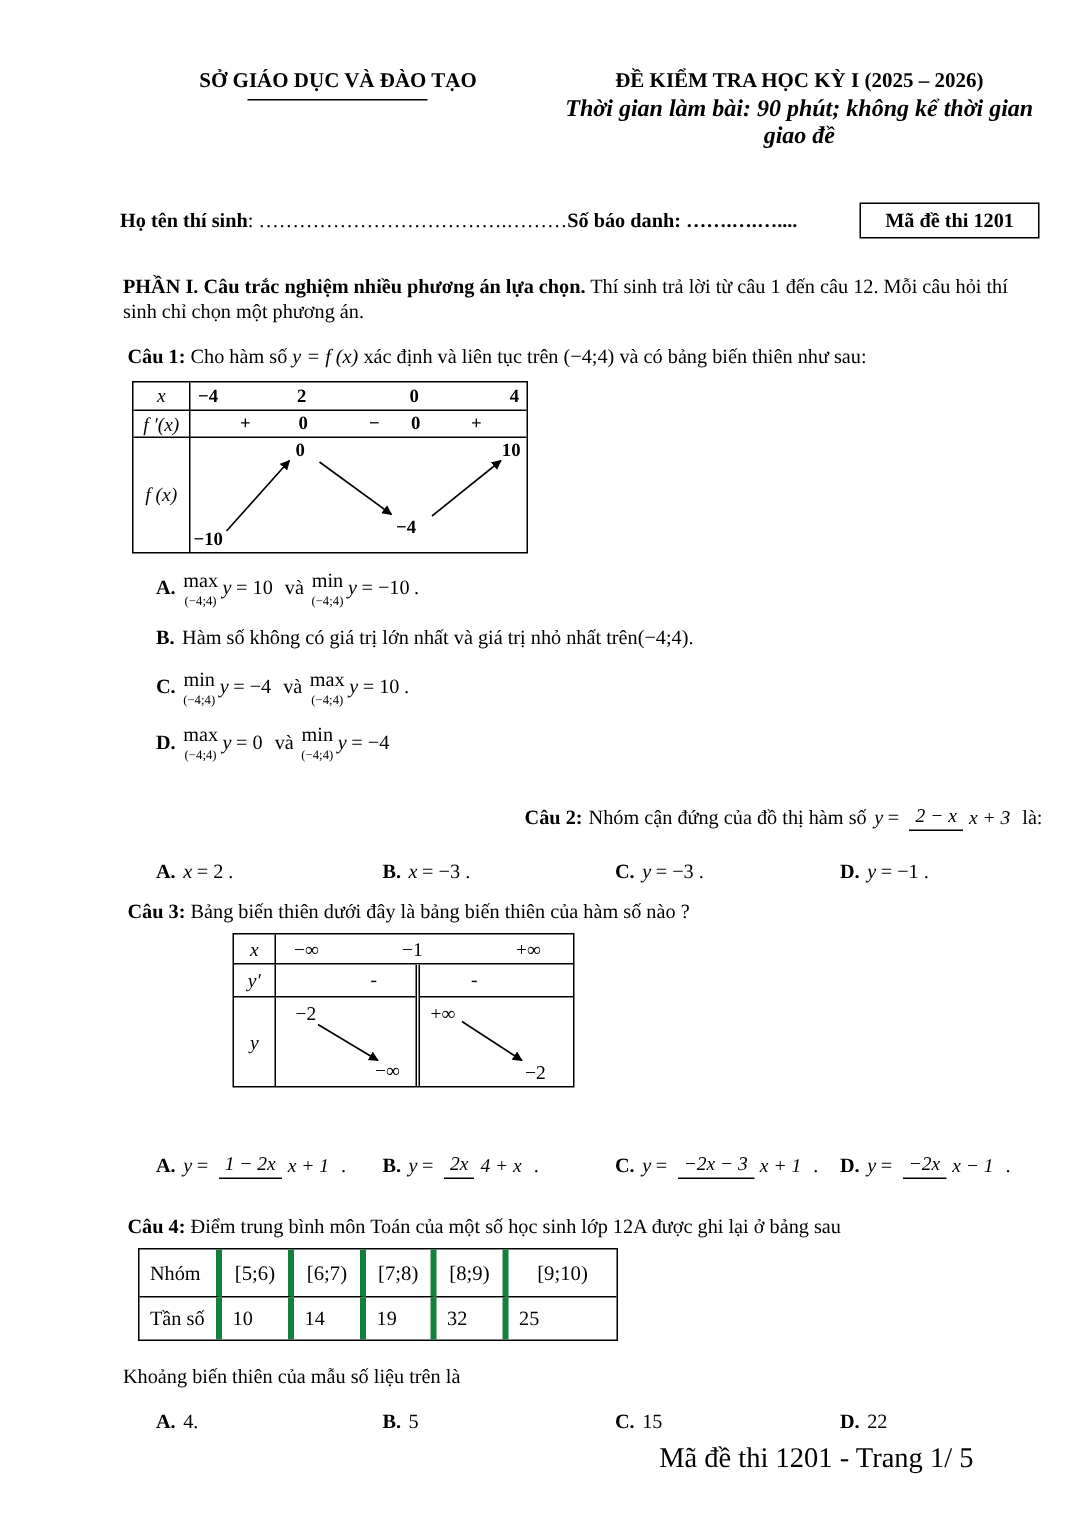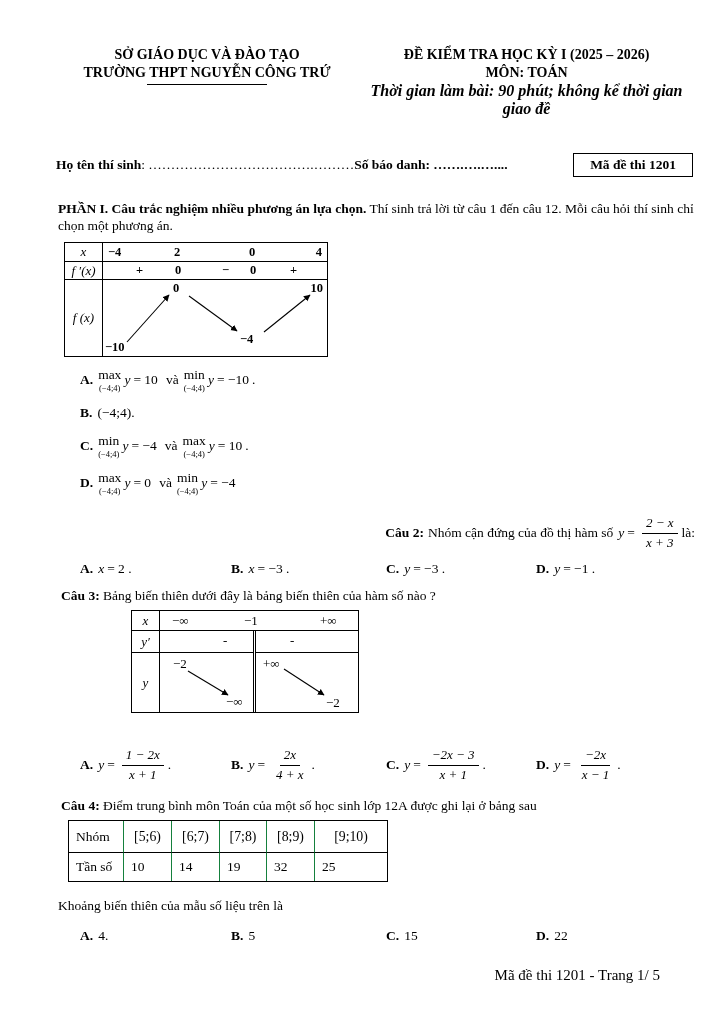--- a/index.html
+++ b/index.html
@@ -1,18 +1,18 @@
 <!DOCTYPE html>
 <html><head>
 <meta charset="utf-8">
 <style>
   html,body{margin:0;padding:0;background:#fff;}
   .page{position:relative;width:724px;height:1024px;background:#ffffff;color:#000;
         font-family:"Liberation Serif", serif;font-size:13.5px;overflow:hidden;}
-  .content{padding:46px 29px 0 56px;}
+  .content{padding:46px 29px 0 80px;}
 
   
   .header{display:flex;justify-content:space-between;align-items:flex-start;}
   .h-left{width:312px;text-align:center;font-weight:bold;font-size:14px;line-height:18px;}
   .uline{width:120px;border-bottom:1.5px solid #000;margin:2px auto 0;height:0;}
   .h-right{width:348px;text-align:center;font-weight:bold;font-size:14px;line-height:18px;}
   .h-time{font-style:italic;font-size:16px;}
 
   
   .student{display:flex;align-items:center;margin-top:35px;}
@@ -47,76 +47,75 @@
 
   
   .q1opt{margin:9px 0 0 24px;display:flex;align-items:center;min-height:28px;white-space:nowrap;}
   .qletter{font-weight:bold;margin-right:5px;}
   .limop{display:inline-flex;flex-direction:column;align-items:center;line-height:1;margin-right:3px;}
   .limop .sub{font-size:8.5px;margin-top:2px;}
   .meq{margin:0 3px;}
   .mid{margin:0 5px;}
 
   
-  .frac{display:inline-flex;flex-direction:column;align-items:center;line-height:1.25;
+  .frac{display:inline-flex;align-items:center;line-height:1.25;
         font-style:italic;font-size:13px;margin:0 4px;}
   .frac .num{border-bottom:1px solid #000;padding:0 4px 1px;}
   .frac .den{padding:1px 4px 0;}
 
   
   .optrow{position:relative;margin-top:6px;height:20px;}
   .optrow.tall{height:44px;}
   .opt{position:absolute;top:0;display:inline-flex;align-items:center;white-space:nowrap;height:100%;}
   .o-a{left:24px;} .o-b{left:175px;} .o-c{left:330px;} .o-d{left:480px;}
   .opt b{margin-right:5px;}
 
   
   .q2line{margin:14px 0 0 5px;display:flex;align-items:center;height:44px;white-space:nowrap;justify-content:flex-end;}
   .q2line .qlabel{margin-right:4px;}
 
   
   .freq{margin:6px 0 0 12px;display:grid;border:1.3px solid #000;width:318px;
         grid-template-columns:55px 48px 48px 47px 48px 72px;grid-template-rows:32px 28px;}
-  .freq .cell{border-right:1px solid #15803d;display:flex;align-items:center;font-size:13.5px;}
+  .freq .cell{border-right:4px solid #15803d;display:flex;align-items:center;font-size:13.5px;}
   .freq .hb{border-bottom:1px solid #000;}
   .freq .last{border-right:none;}
   .freq .lab{padding-left:7px;}
   .freq .grp{justify-content:center;font-size:13.8px;}
   .freq .num{padding-left:7px;}
 
-  .footer{position:absolute;right:64px;bottom:40px;font-size:15px;}
+  .footer{position:absolute;right:75px;bottom:40px;font-size:19px;}
 </style>
 </head>
 <body>
 
 <div class="page">
   <div class="content">
 
     <div class="header">
       <div class="h-left">
         <div>SỞ GIÁO DỤC VÀ ĐÀO TẠO</div>
-        <div>TRƯỜNG THPT NGUYỄN CÔNG TRỨ</div>
         <div class="uline"></div>
       </div>
       <div class="h-right">
         <div>ĐỀ KIỂM TRA HỌC KỲ I (2025 – 2026)</div>
-        <div>MÔN: TOÁN</div>
         <div class="h-time">Thời gian làm bài: 90 phút; không kể thời gian giao đề</div>
       </div>
     </div>
 
     <div class="student">
       <div class="stline">
         <span class="b">Họ tên thí sinh</span><span>: ……………………………….………</span><span class="b">Số báo danh:</span><span class="b"> …….….…....</span>
       </div>
       <div class="code-box">Mã đề thi 1201</div>
     </div>
 
     <p class="intro"><b>PHẦN I. Câu trắc nghiệm nhiều phương án lựa chọn.</b><span> Thí sinh trả lời từ câu 1 đến câu 12. Mỗi câu hỏi thí sinh chỉ chọn một phương án.</span></p>
 
+    <p class="qline"><span class="qlabel">Câu 1:</span><span> Cho hàm số </span><i class="mi">y = f (x)</i><span> xác định và liên tục trên </span><span>(−4;4)</span><span> và có bảng biến thiên như sau:</span></p>
 
     <div class="bbt1">
       <div class="lbl rb">x</div>
       <div class="c rb">
         <span style="left:5px;top:2px">−4</span>
         <span style="left:71px;top:2px">2</span>
         <span style="left:146px;top:2px">0</span>
         <span style="right:5px;top:2px">4</span>
       </div>
       <div class="lbl rb">f ′(x)</div>
@@ -159,20 +158,21 @@
         <span class="limop">
             <span>min</span>
             <span class="sub">(−4;4)</span>
           </span>
         <i class="mi">y</i>
         <span class="meq">= −10</span>
         <span>.</span>
       </div>
       <div class="q1opt" style="min-height:20px">
         <span class="qletter">B.</span>
+        <span>Hàm số không có giá trị lớn nhất và giá trị nhỏ nhất trên </span>
         <span>(−4;4)</span>
         <span> .</span>
       </div>
       <div class="q1opt">
         <span class="qletter">C.</span>
         <span class="limop">
             <span>min</span>
             <span class="sub">(−4;4)</span>
           </span>
         <i class="mi">y</i>

